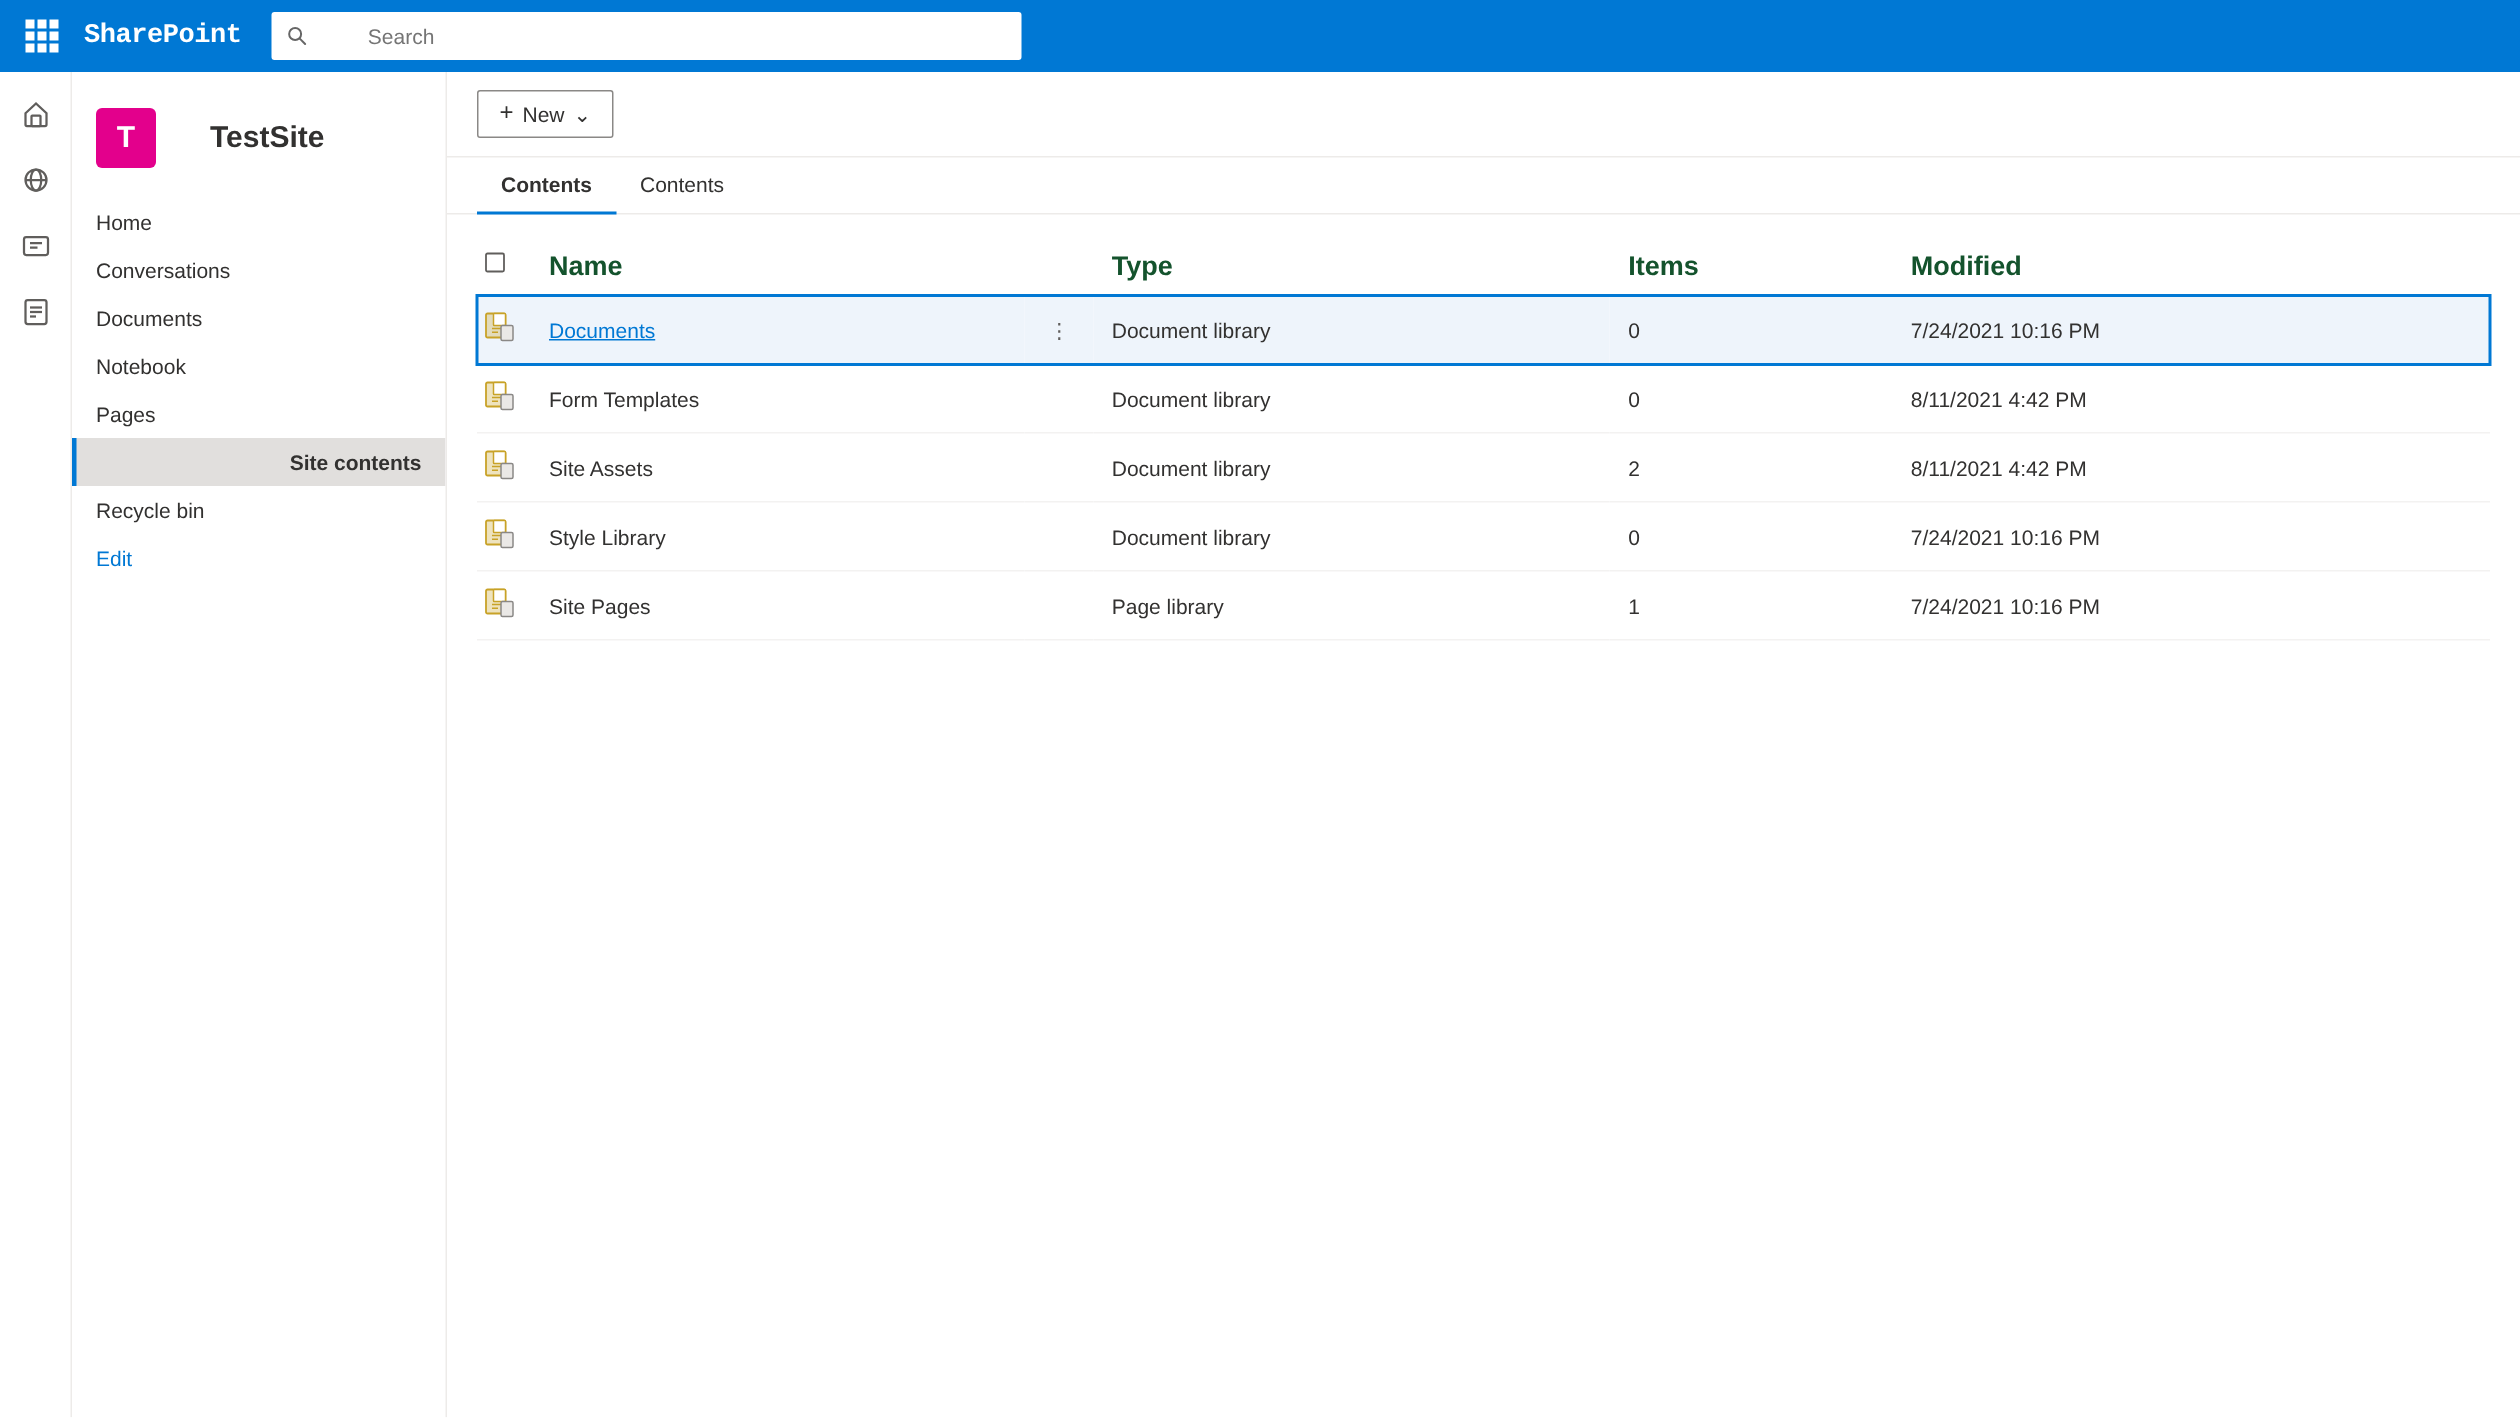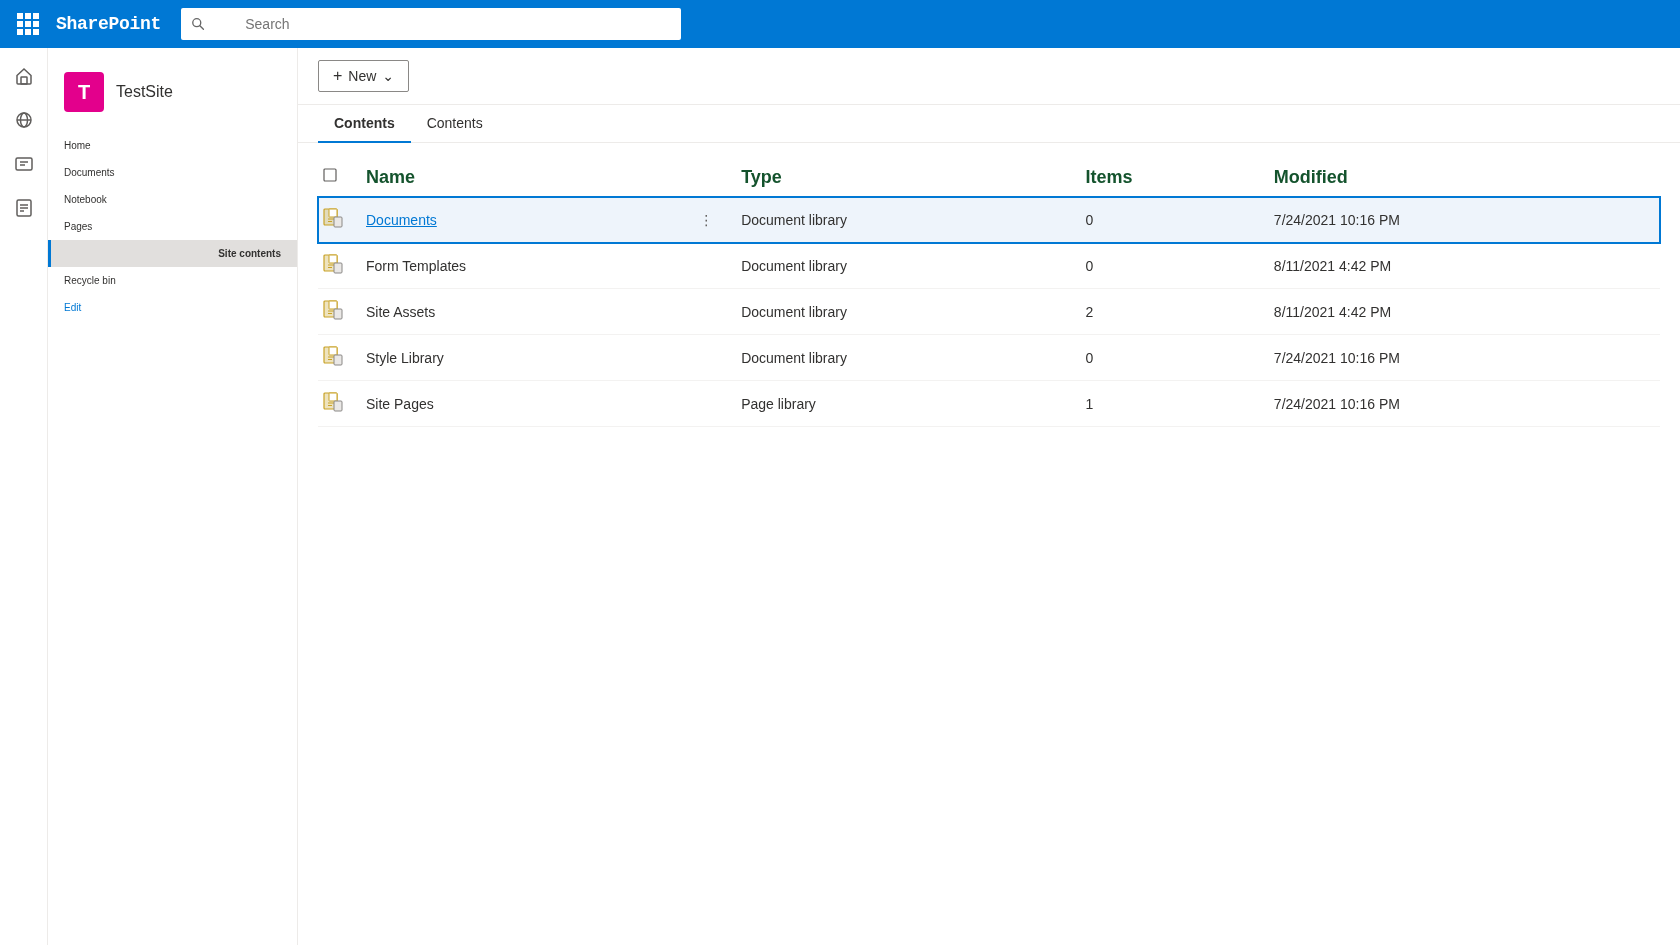--- a/index.html
+++ b/index.html
@@ -100,29 +100,30 @@
       width: 40px; height: 40px;
       background: #e3008c;
       border-radius: 4px;
       display: flex; align-items: center; justify-content: center;
       color: #fff;
       font-size: 20px;
       font-weight: 700;
       flex-shrink: 0;
     }
     .site-title {
-      font-size: 16px;
-      font-weight: 400;
-      color: #323130;
+      font-size: 20px;
+      font-weight: 700;
+      color: #323130;
+      margin-left: 24px;
     }
     .nav-item {
       padding: 8px 16px;
       color: #323130;
       cursor: pointer;
-      font-size: 10px;
+      font-size: 14px;
       border-radius: 0;
     }
     .nav-item.active {
       background: #e1dfdd;
       font-weight: 600;
       border-left: 3px solid #0078d4;
       padding-left: 13px;
       text-align: right;
     }
     .nav-item.muted { color: #0078d4; }
@@ -282,20 +283,21 @@
     </div>
   </div>
 
   <div class="left-nav">
     <div class="site-header">
       <div class="site-logo">T</div>
       <div class="site-title">TestSite</div>
     </div>
 
     <div class="nav-item">Home</div>
+    <div class="nav-item">Conversations</div>
     <div class="nav-item">Documents</div>
     <div class="nav-item">Notebook</div>
     <div class="nav-item">Pages</div>
     <div class="nav-item active">Site contents</div>
     <div class="nav-item">Recycle bin</div>
     <div class="nav-item muted">Edit</div>
   </div>
 
   <div class="content-area">
 

